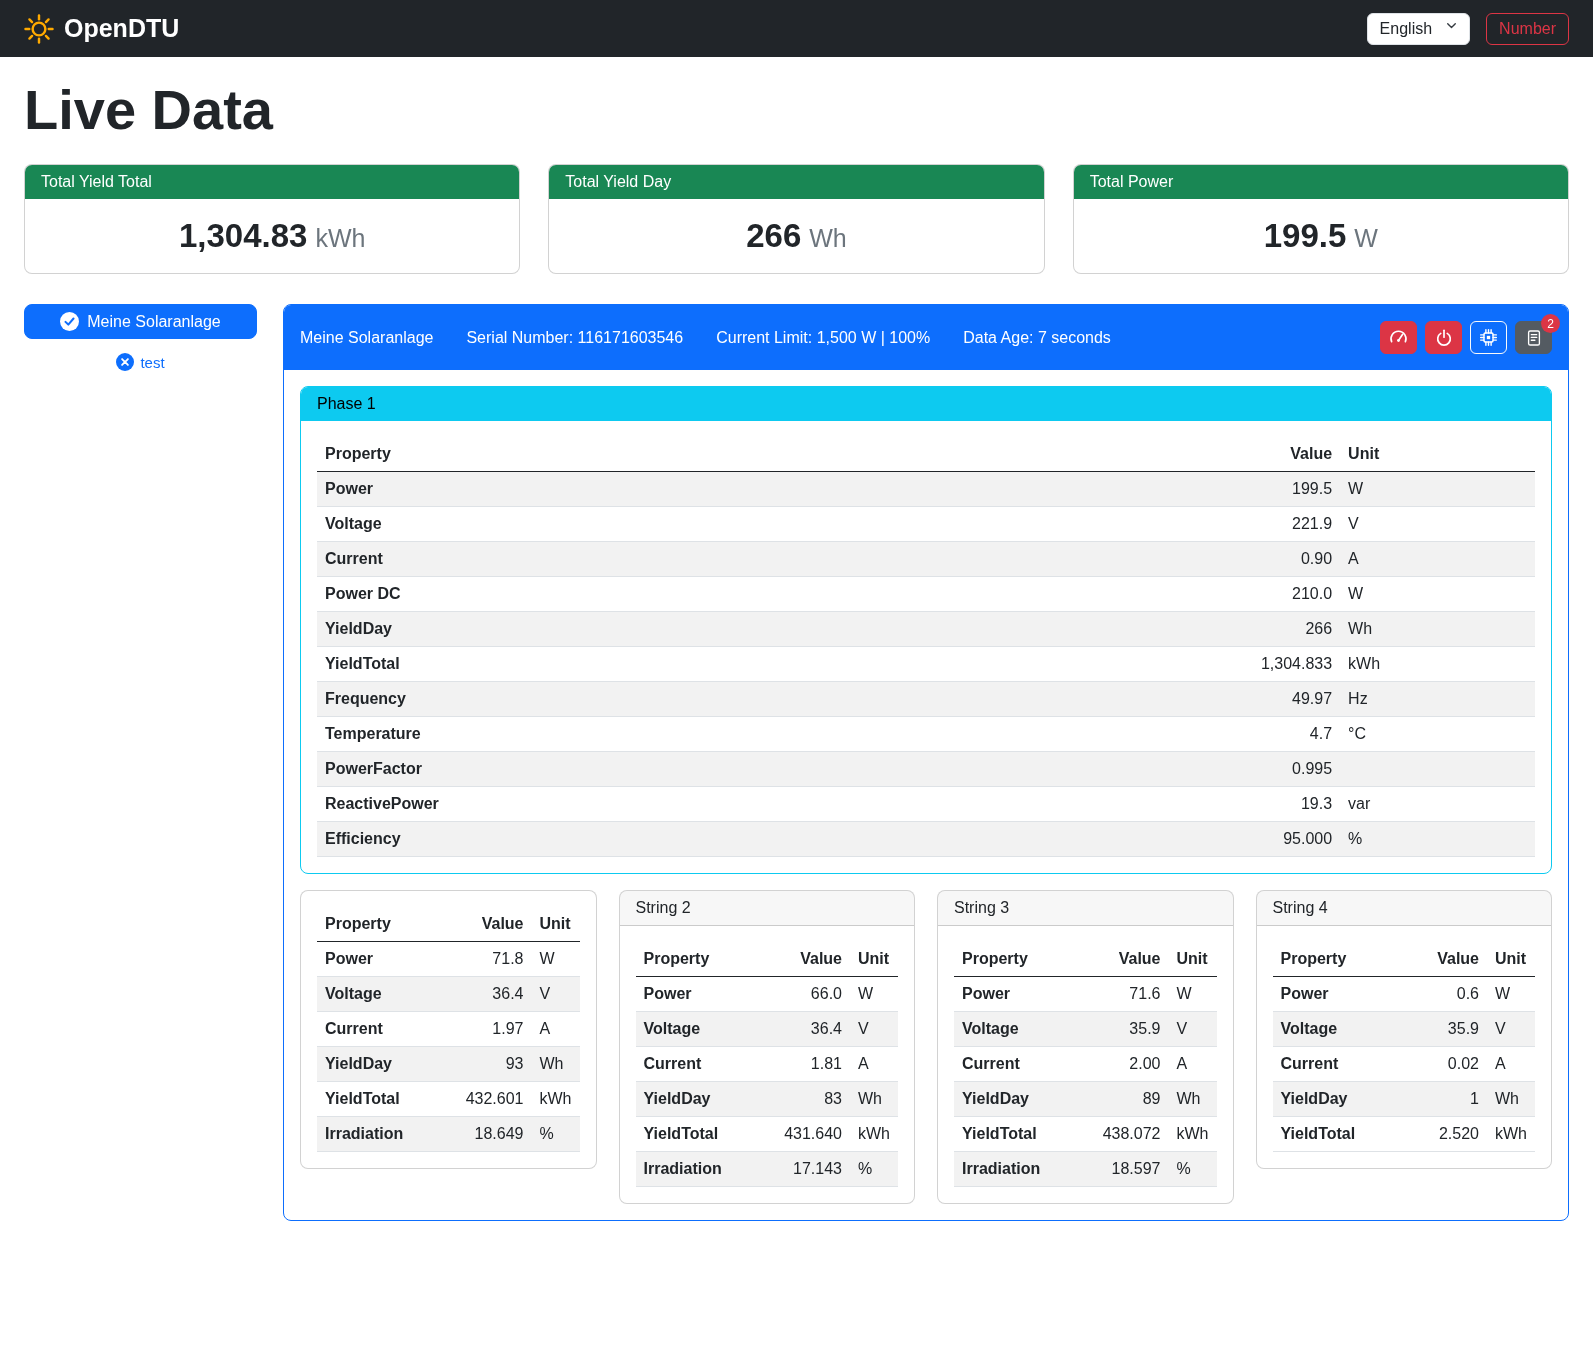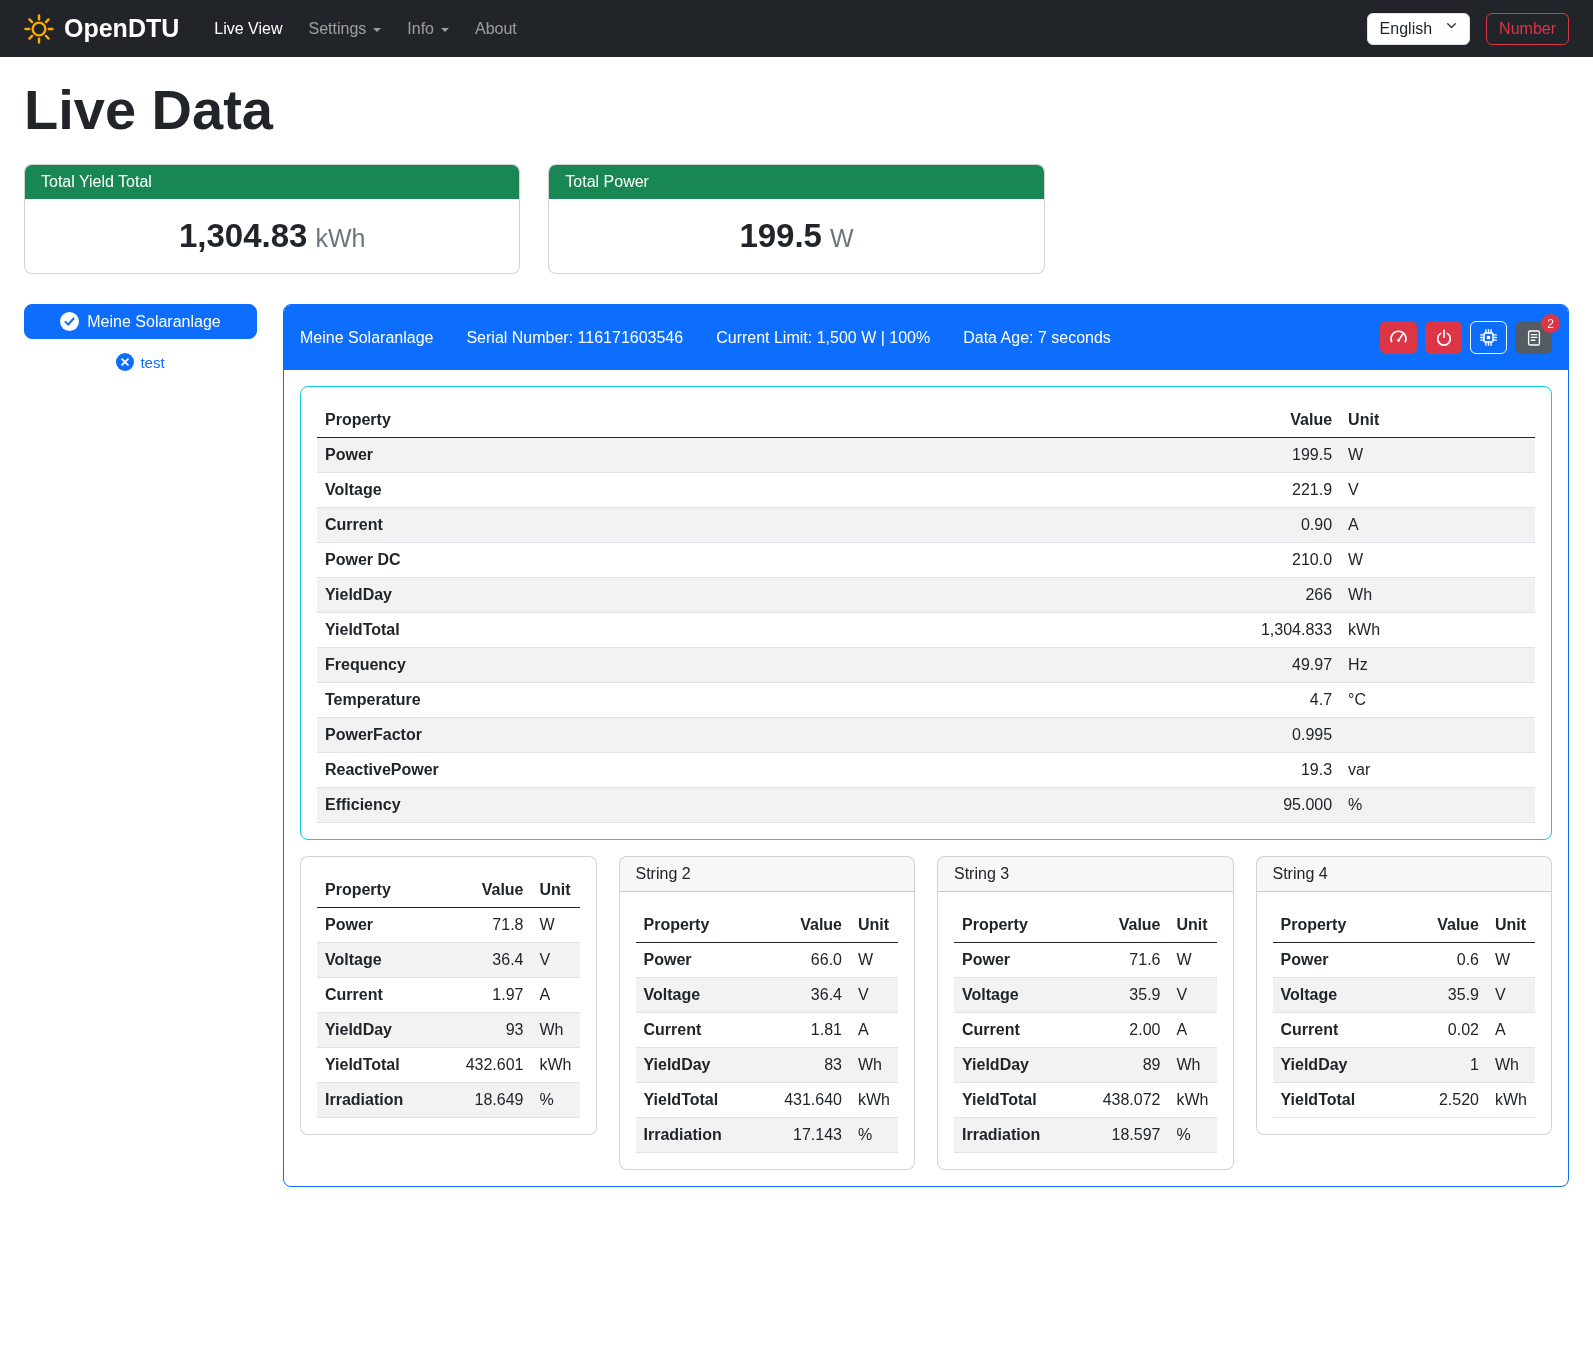--- a/index.html
+++ b/index.html
@@ -81,36 +81,20 @@
           <line x1="2.9" y1="2.9" x2="4.3" y2="4.3"></line>
             <line x1="11.7" y1="11.7" x2="13.1" y2="13.1"></line>
           <line x1="13.1" y1="2.9" x2="11.7" y2="4.3"></line>
             <line x1="2.9" y1="13.1" x2="4.3" y2="11.7"></line>
         </g>
         <circle cx="8" cy="8" r="3.4" fill="none" stroke="#ffaa00" stroke-width="1.3"></circle>
       </svg>
     </span>
     <span>OpenDTU</span>
   </div>
-  <div class="nav-links">
-    <a class="nav-link active">
-      <span>Live View</span>
-    </a>
-    <a class="nav-link">
-      <span>Settings</span>
-      <span class="caret"></span>
-    </a>
-    <a class="nav-link">
-      <span>Info</span>
-      <span class="caret"></span>
-    </a>
-    <a class="nav-link">
-      <span>About</span>
-    </a>
-  </div>
   <div class="nav-right">
     <div class="lang-select">
       <span>English</span>
       <span style="display:flex;">
         <svg width="11" height="11" viewBox="0 0 16 16">
             <path d="M2.5 5.5 8 11 13.5 5.5" fill="none" stroke="#343a40" stroke-width="2" stroke-linecap="round" stroke-linejoin="round"></path>
           </svg>
       </span>
     </div>
     <button class="logout-btn">Number</button>
@@ -118,20 +102,26 @@
 </nav>
 
 <div class="container">
   <h1 class="page-title">Live Data</h1>
 
   <div class="summary-grid">
     <div class="summary-card">
       <div class="summary-card-header">Total Yield Total</div>
       <div class="summary-card-body">
         <span class="summary-value">1,304.83</span><span class="summary-unit">kWh</span>
+      </div>
+    </div>
+    <div class="summary-card">
+      <div class="summary-card-header">Total Yield Day</div>
+      <div class="summary-card-body">
+        <span class="summary-value">266</span><span class="summary-unit">Wh</span>
       </div>
     </div>
     <div class="summary-card">
       <div class="summary-card-header">Total Power</div>
       <div class="summary-card-body">
         <span class="summary-value">199.5</span><span class="summary-unit">W</span>
       </div>
     </div>
   </div>
 
@@ -212,20 +202,21 @@
               </svg>
             </span>
             <span class="badge">2</span>
           </button>
         </div>
       </div>
 
       <div class="panel-body">
 
         <div class="phase-card">
+          <div class="phase-card-header">Phase 1</div>
           <div class="phase-card-body" id="phase-body">
               <table class="data-table stripe-odd">
                 <thead>
                   <tr>
                     <th class="col-prop">Property</th>
                     <th class="col-value">Value</th>
                     <th class="col-unit">Unit</th>
                   </tr>
                 </thead>
                 <tbody>

